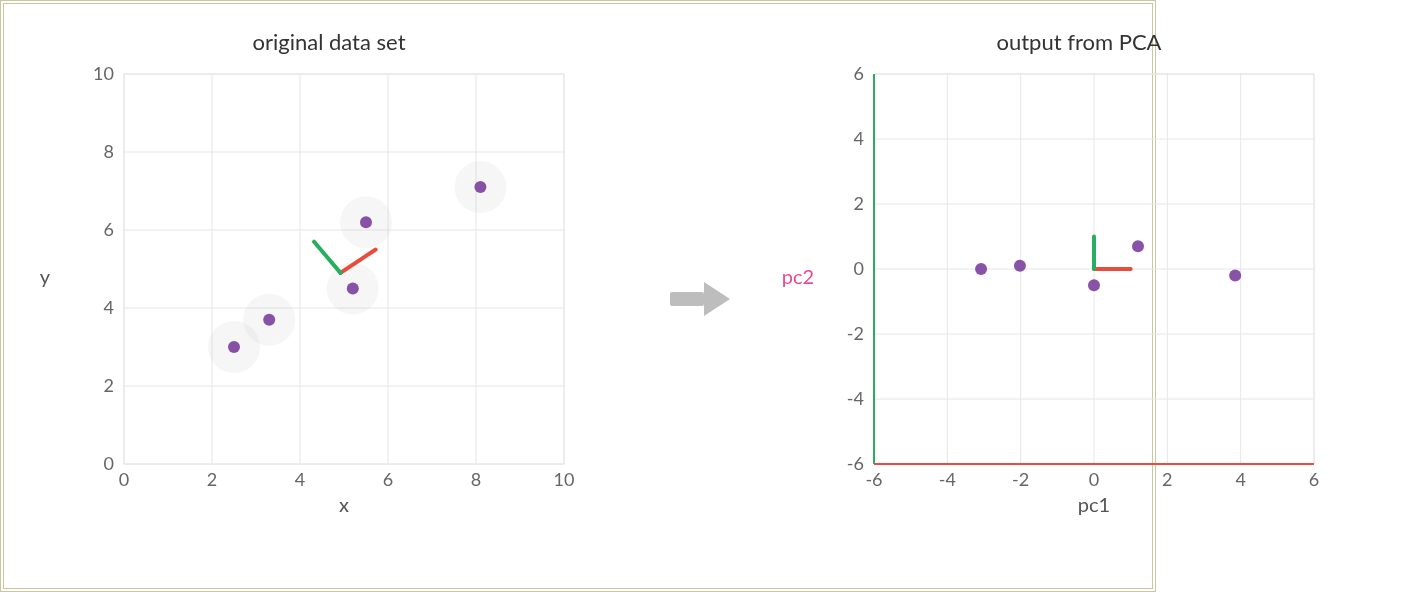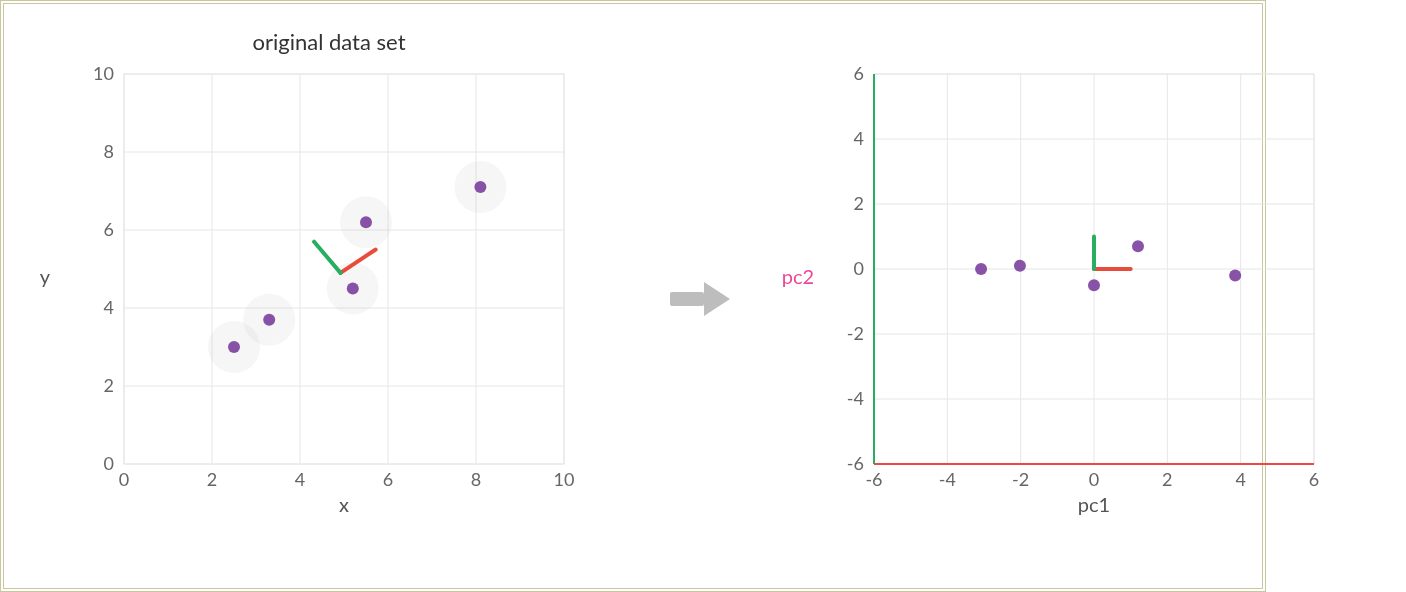--- a/index.html
+++ b/index.html
@@ -6,21 +6,21 @@
     margin: 0;
     padding: 0;
     width: 1406px;
     height: 592px;
     font-family: "Lato", "Helvetica Neue", Arial, sans-serif;
     color: #333;
     background: #fff;
   }
   .outer-frame {
     box-sizing: border-box;
-    width: 1266px;
+    width: 1156px;
     height: 592px;
     border: 1px double #c9c6a0;
     padding: 2px;
     position: relative;
   }
   .inner-frame {
     box-sizing: border-box;
     width: 100%;
     height: 100%;
     border: 1px solid #c9c6a0;
@@ -157,20 +157,21 @@
   <div class="arrow" style="left:660px; top:270px;">
     <svg width="70" height="50" viewBox="0 0 70 50">
       <g fill="#bdbdbd">
         <rect x="6" y="18" width="34" height="14" rx="2"></rect>
         <polygon points="40,8 40,42 66,25"></polygon>
       </g>
     </svg>
   </div>
 
   <div class="panel" id="panel-right" style="left:830px; top:60px; width:490px; height:440px;">
+    <div class="chart-title" style="top:-36px;">output from PCA</div>
 
     <svg id="svg-right" width="490" height="440" style="overflow:visible">
       <g class="grid" id="grid-right">
               <line x1="40" y1="10" x2="40" y2="400"></line>
               <line x1="113.33333333333333" y1="10" x2="113.33333333333333" y2="400"></line>
               <line x1="186.66666666666666" y1="10" x2="186.66666666666666" y2="400"></line>
               <line x1="260" y1="10" x2="260" y2="400"></line>
               <line x1="333.3333333333333" y1="10" x2="333.3333333333333" y2="400"></line>
               <line x1="406.6666666666667" y1="10" x2="406.6666666666667" y2="400"></line>
               <line x1="480" y1="10" x2="480" y2="400"></line>

